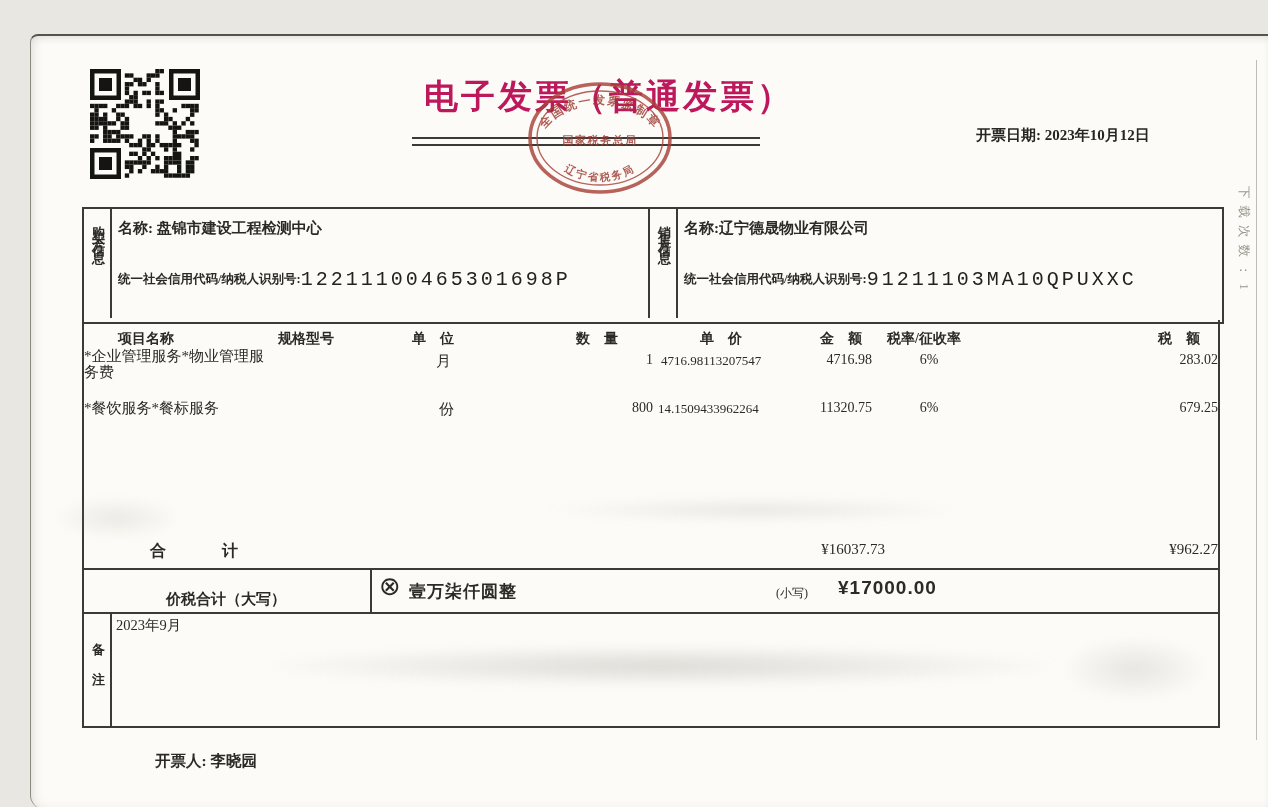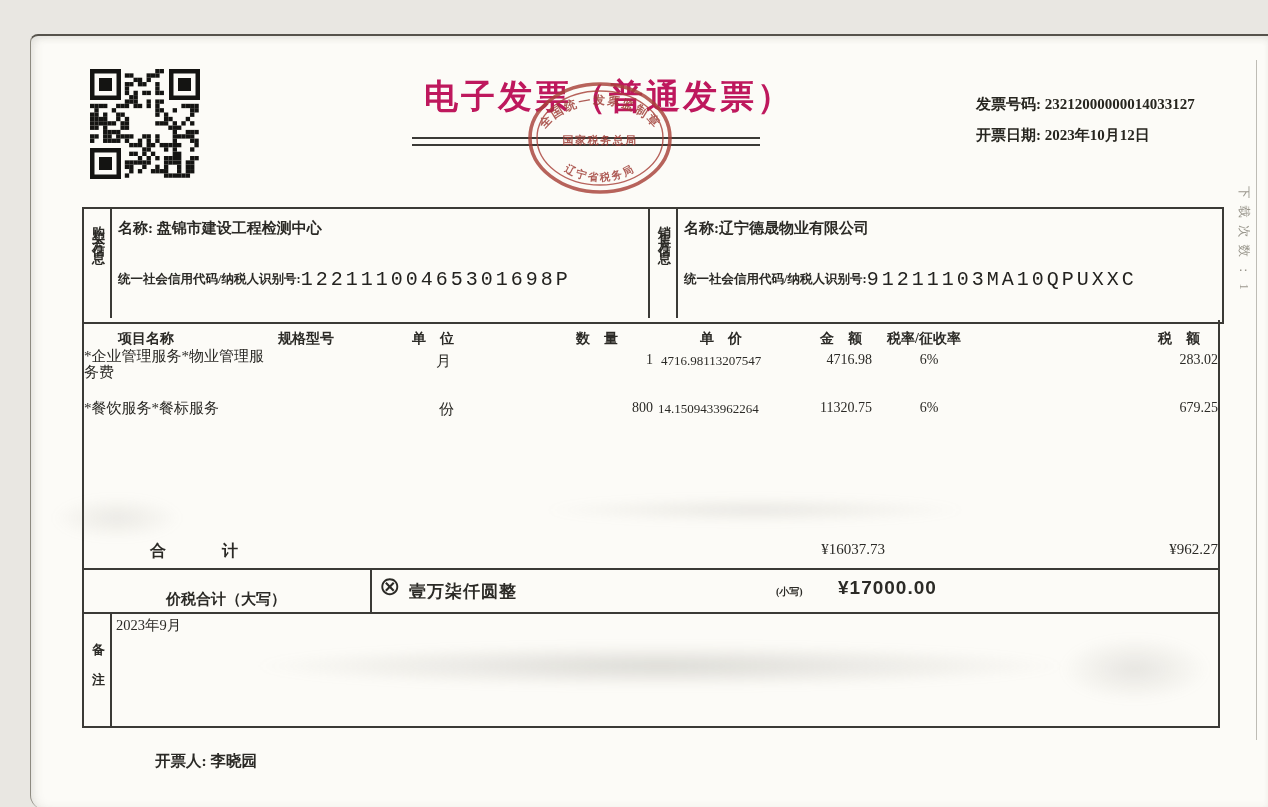--- a/index.html
+++ b/index.html
@@ -244,23 +244,20 @@
             <rect x="95.35" y="109.39999999999999" width="4.35" height="4.35"></rect>
             <rect x="99.69999999999999" y="109.39999999999999" width="4.35" height="4.35"></rect>
           </g>
       </g>
     </svg>
   </div>
 
   <div class="title" style="left:424px;top:74px;">电子发票（普通发票）</div>
   <div class="dbl-line" style="left:412px;top:137px;width:348px;"></div>
 
-  <div class="meta" style="left:976px;top:95px;">
-    <span>发票号码: </span><span>23212000000014033127</span>
-  </div>
   <div class="meta" style="left:976px;top:126px;">
     <span>开票日期: </span><span>2023年10月12日</span>
   </div>
 
   <div class="stamp" style="left:525px;top:80px;width:150px;height:118px;">
     <svg width="150" height="118" viewBox="0 0 150 118" xmlns="http://www.w3.org/2000/svg">
       <defs>
         <path id="arcTop" d="M 13 70 A 62 46 0 1 1 137 70" fill="none"></path>
         <path id="arcBottom" d="M 29 80 A 50 34 0 0 0 121 80" fill="none"></path>
       </defs>
@@ -333,21 +330,21 @@
   <div class="cell" style="left:150px;top:541px;font-size:16px;font-weight:600;letter-spacing:2px;">合　　　计</div>
   <div class="cell right" style="left:755px;top:541px;width:130px;font-size:15px;">¥16037.73</div>
   <div class="cell right" style="left:1122px;top:541px;width:96px;font-size:15px;">¥962.27</div>
 
   <div class="hline" style="left:82px;top:568px;width:1138px;"></div>
 
   <div class="vline" style="left:370px;top:568px;height:44px;"></div>
   <div class="cell center" style="left:84px;top:581px;width:284px;font-size:15px;font-weight:600;margin-top:9px;">价税合计（大写）</div>
   <div class="cell" style="left:379px;top:573px;font-size:26px;line-height:1;font-family:'DejaVu Sans',sans-serif;">⊗</div>
   <div class="cell" style="left:409px;top:580px;font-size:17px;font-weight:700;letter-spacing:1px;">壹万柒仟圆整</div>
-  <div class="cell" style="left:776px;top:585px;font-size:10px;font-weight:700;">(小写)</div>
+  <div class="cell" style="left:776px;top:585px;font-size:12px;font-weight:400;">(小写)</div>
   <div class="cell" style="left:838px;top:577px;font-size:19px;font-weight:700;font-family:'Liberation Sans',sans-serif;letter-spacing:1px;">¥17000.00</div>
 
   <div class="hline" style="left:82px;top:612px;width:1138px;"></div>
 
   <div class="vline" style="left:110px;top:612px;height:114px;"></div>
   <div class="vlabel" style="left:89px;top:633px;letter-spacing:28px;">备注</div>
   <div class="cell" style="left:116px;top:616px;font-size:14.5px;">2023年9月</div>
   <div class="hline" style="left:82px;top:726px;width:1138px;"></div>
 
   <div class="cell" style="left:155px;top:751px;font-size:15.5px;">

